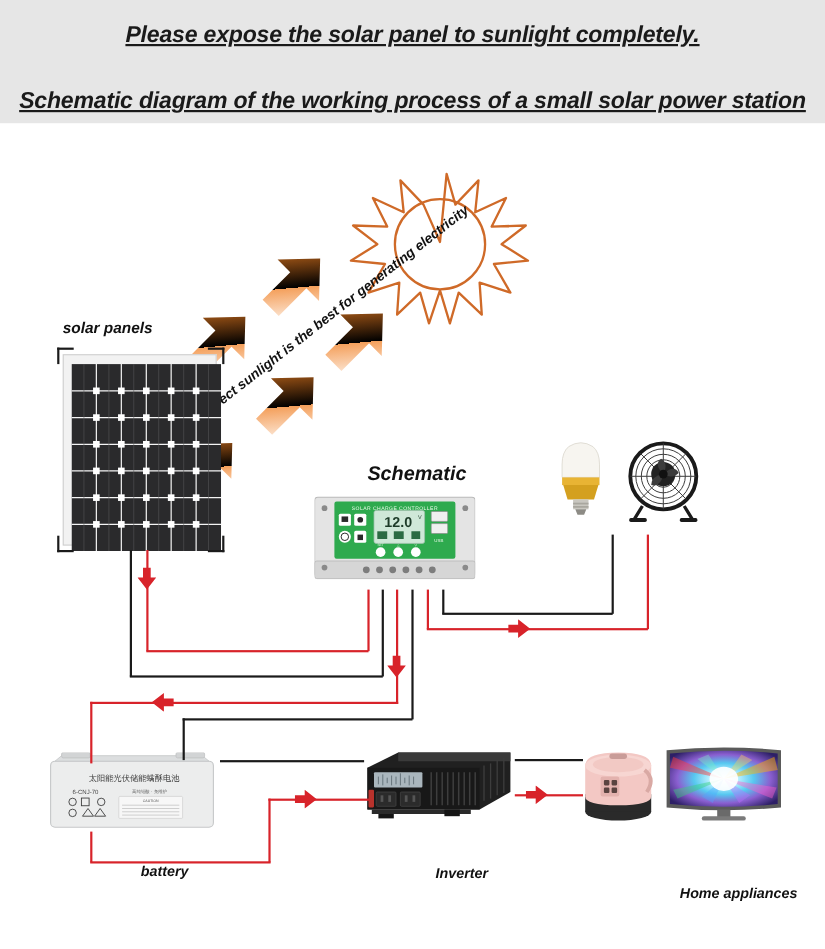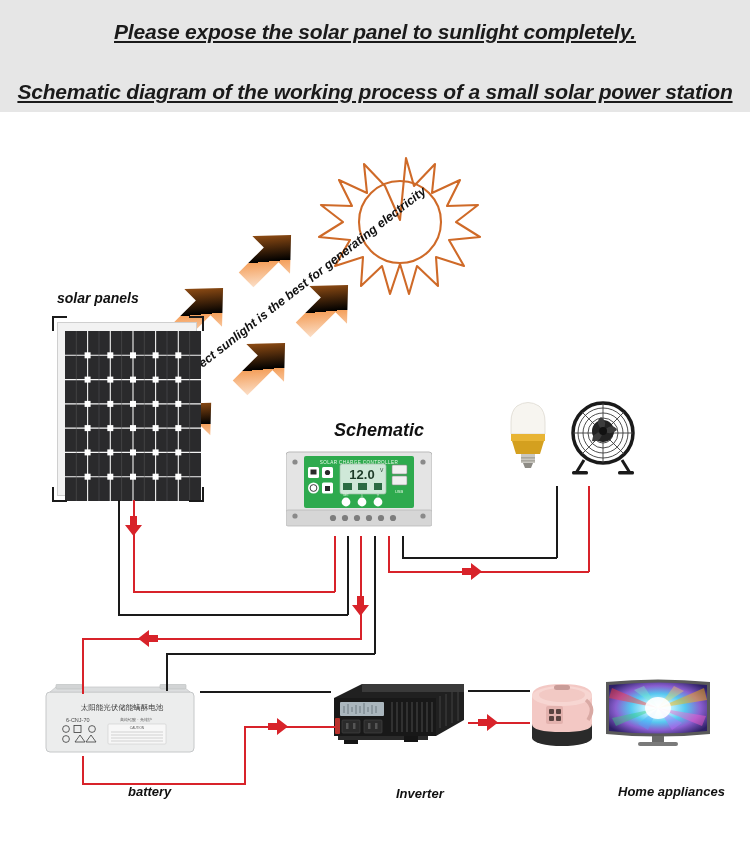--- a/index.html
+++ b/index.html
@@ -434,21 +434,21 @@
         <path d="M54 30 L40 8 L30 12 Z" fill="#7cf0c4" opacity="0.45"></path>
         <path d="M54 30 L70 8 L80 13 Z" fill="#ffd84d" opacity="0.45"></path>
         <path d="M54 30 L44 52 L34 46 Z" fill="#4da6ff" opacity="0.45"></path>
         <path d="M54 30 L68 52 L78 45 Z" fill="#c46bff" opacity="0.45"></path>
       </g>
       <ellipse cx="54" cy="30" rx="13" ry="11" fill="#ffffff" opacity="0.9"></ellipse>
       <rect x="48" y="58" width="12" height="7" fill="#6a6a6a"></rect>
       <rect x="34" y="64" width="40" height="4" rx="2" fill="#7a7a7a"></rect>
     </svg>
   </div>
-  <div class="lbl" style="left:618px;top:784px;font-size:13px;">Home appliances</div>
+  <div class="lbl" style="left:618px;top:804px;font-size:13px;">Home appliances</div>
 
   <div class="wire v black" style="left:118px;top:500px;height:115px;"></div>
   <div class="wire v" style="left:133px;top:500px;height:92px;"></div>
 
   <div style="position:absolute;left:125px;top:516px;">
     <svg width="17" height="20" viewBox="0 0 17 20">
         <polygon points="8.5,20 0,9 5,9 5,0 12,0 12,9 17,9" fill="#d8232a"></polygon>
       </svg>
   </div>
 

